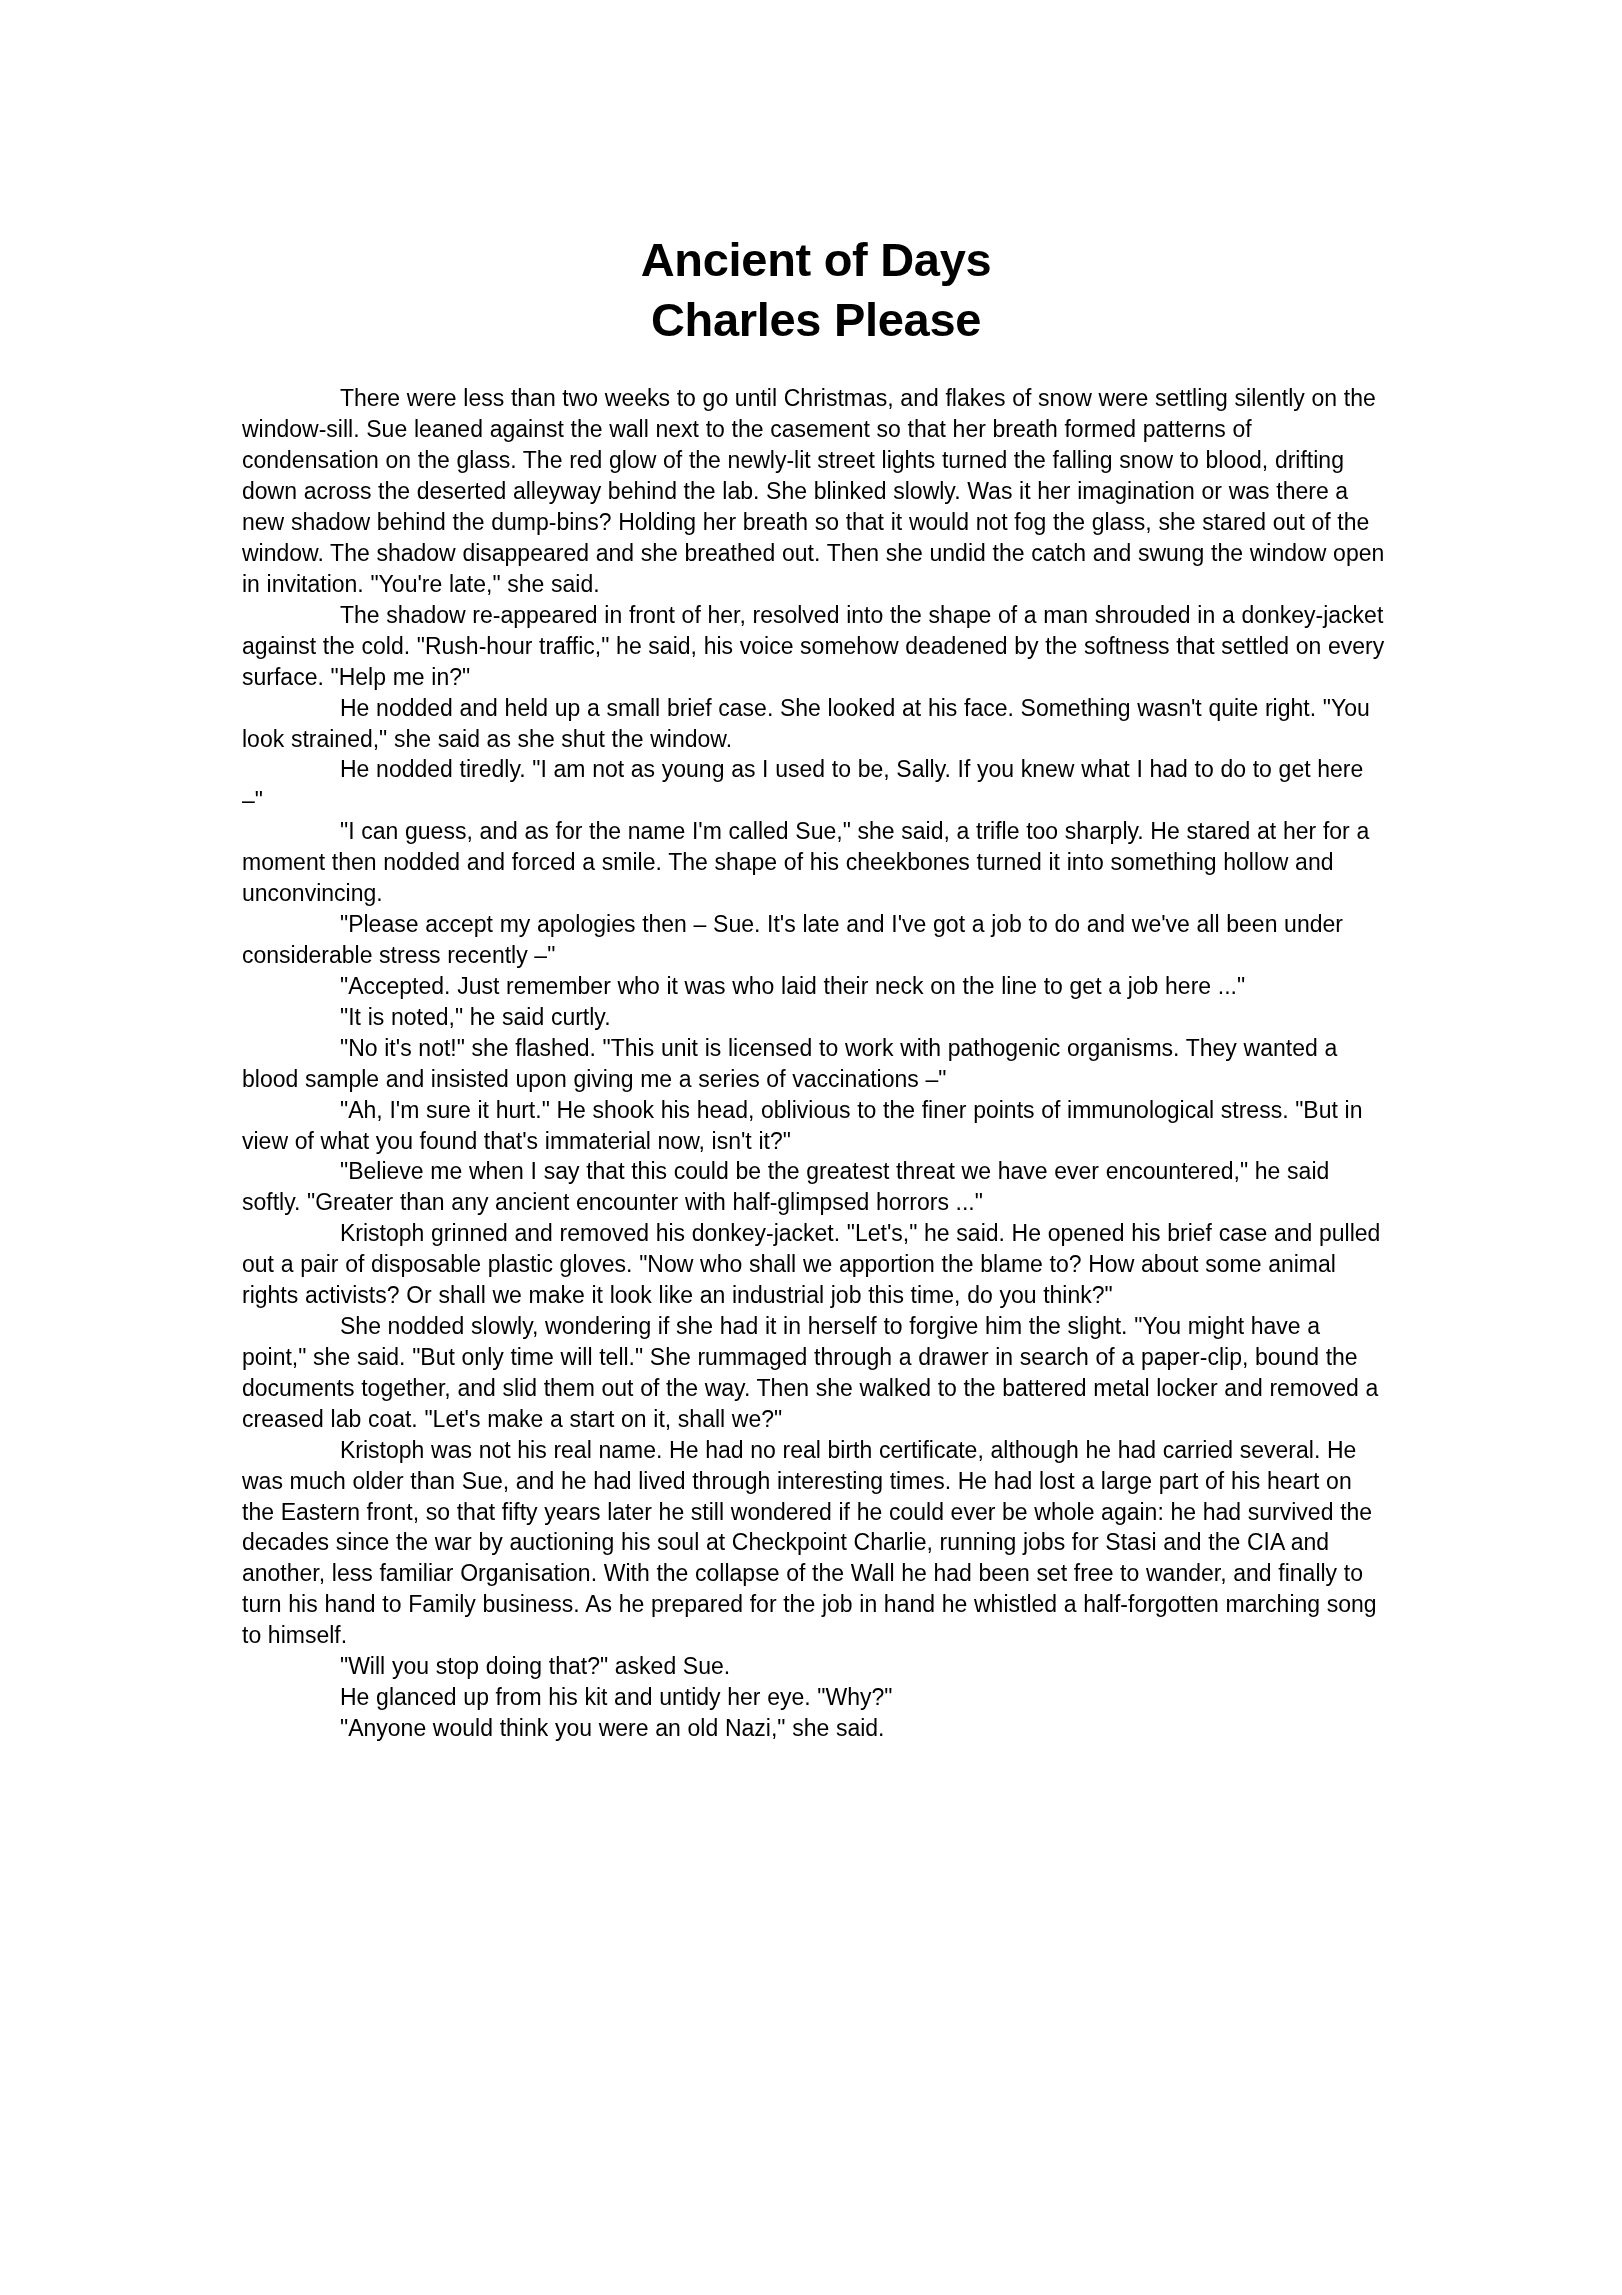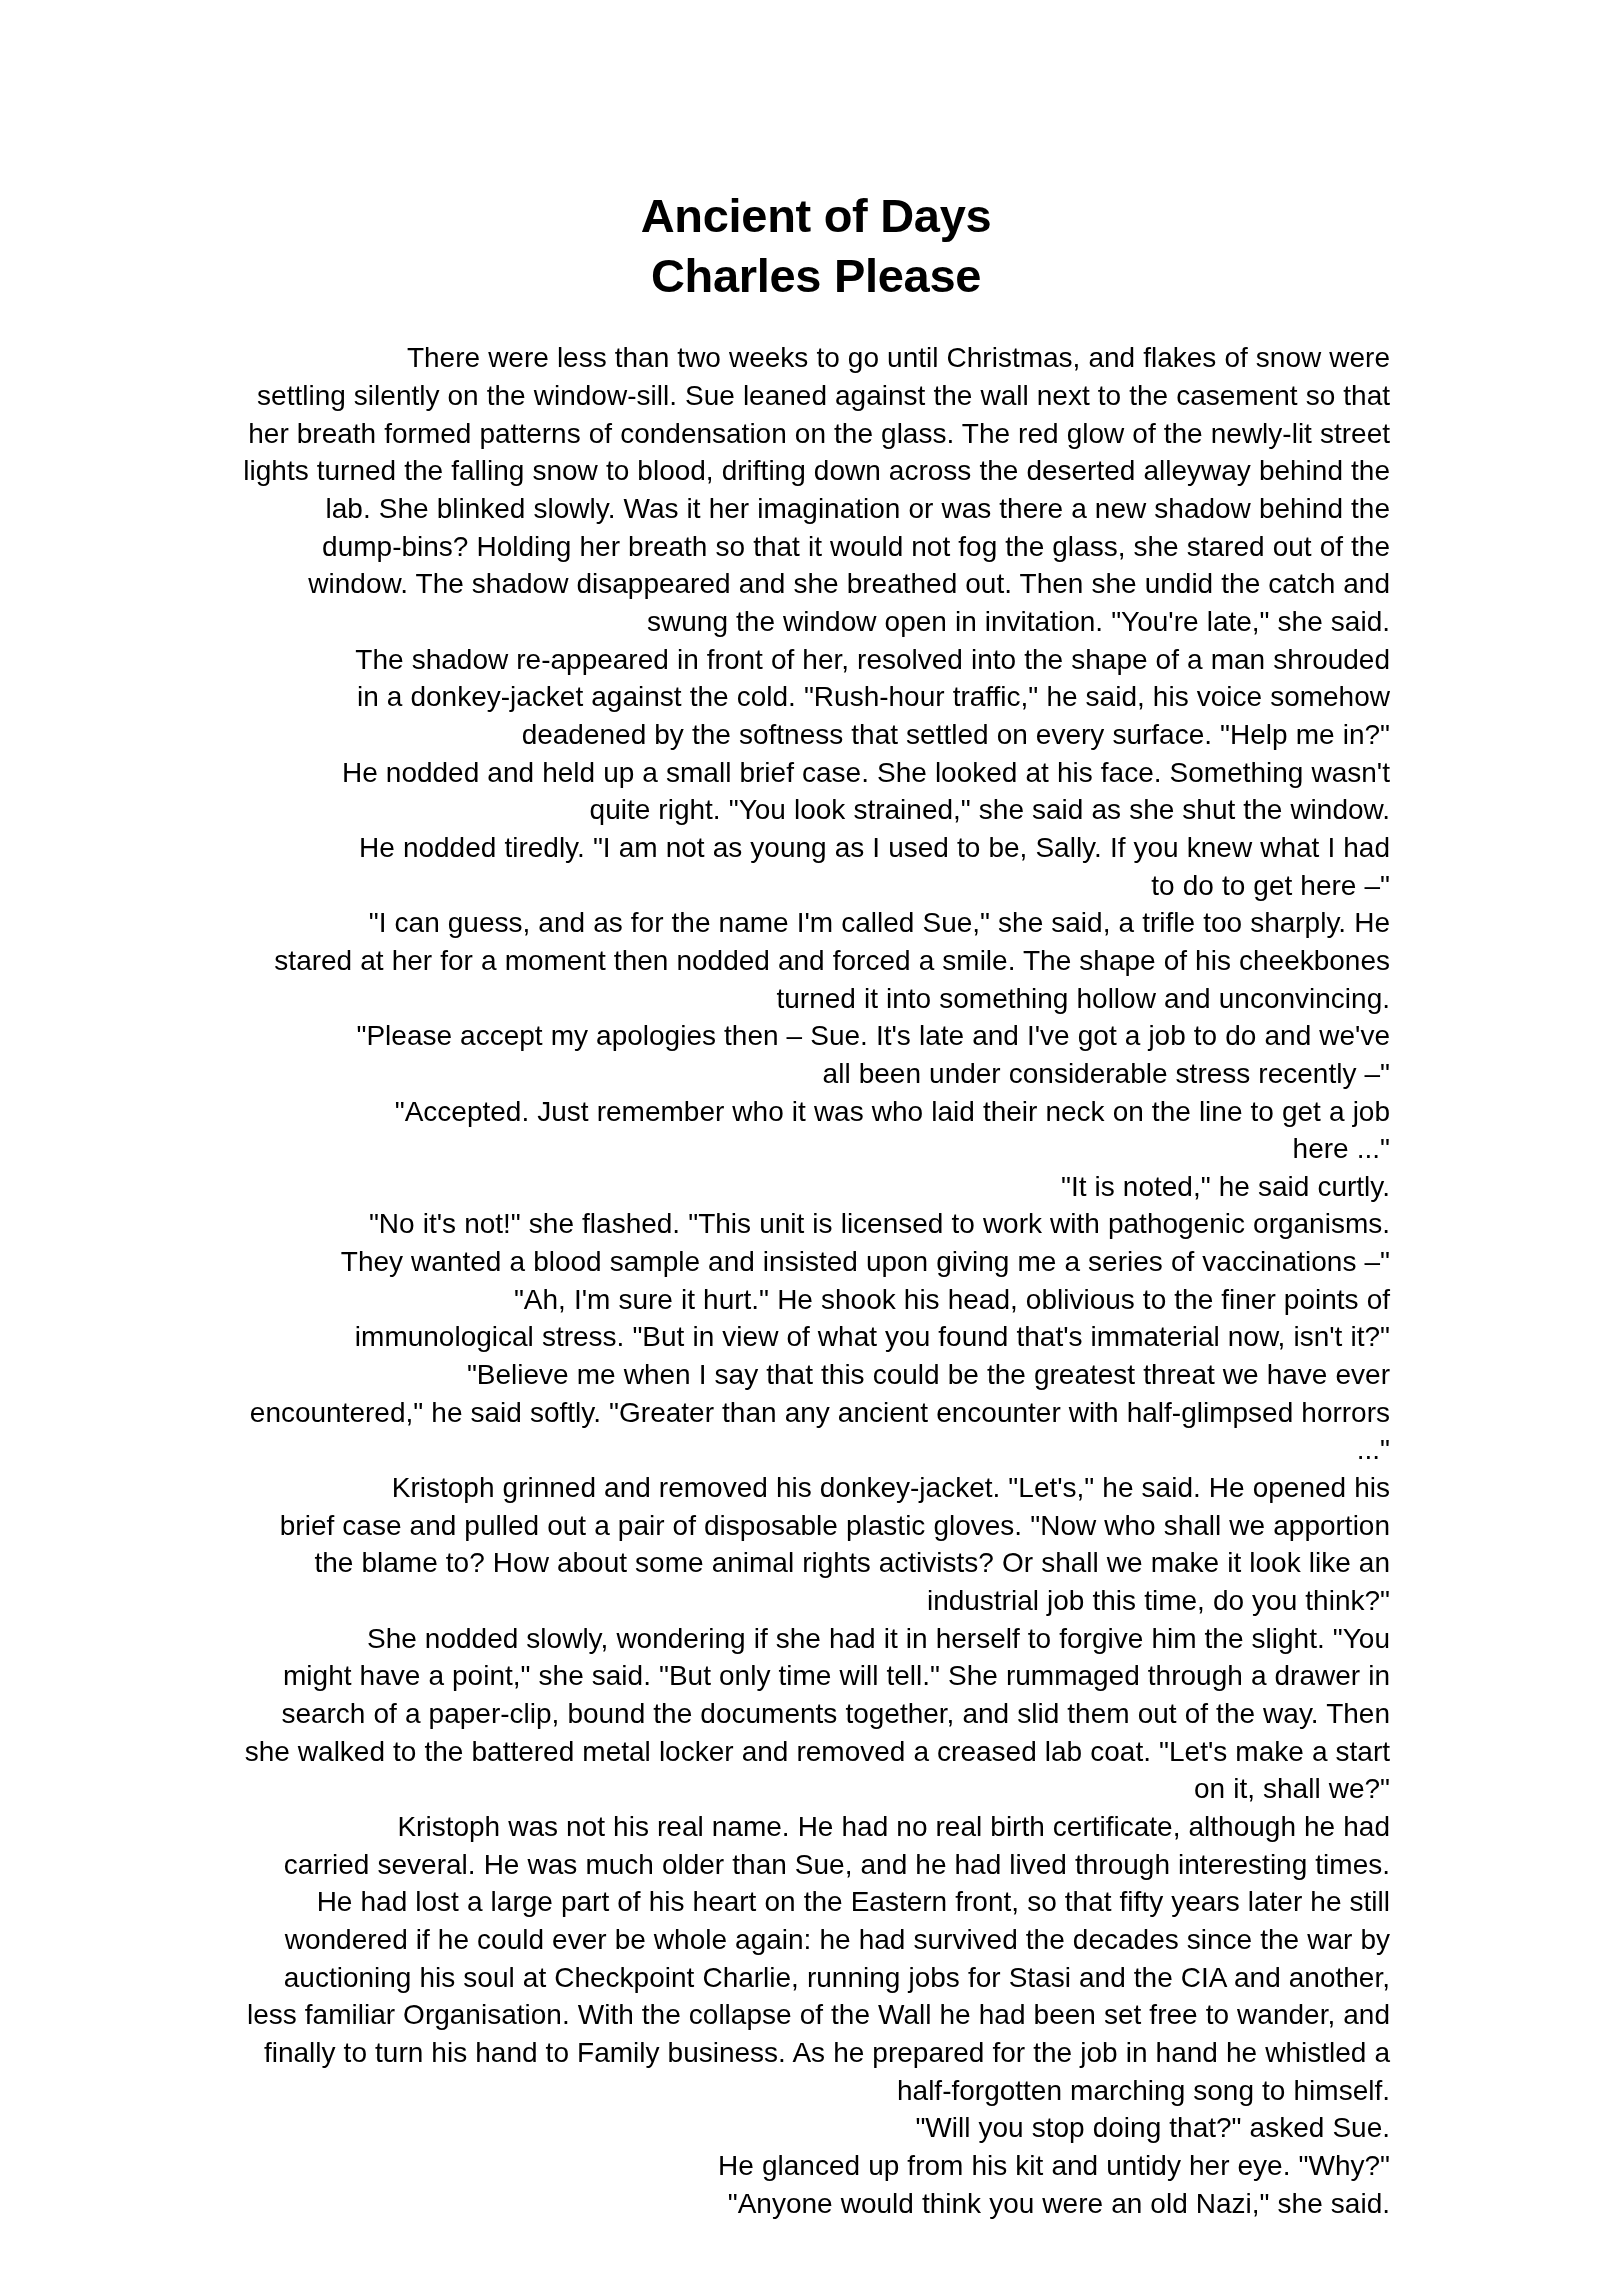--- a/index.html
+++ b/index.html
@@ -26,29 +26,30 @@
     top: 186px;
     width: 1148px;
   }
   .title-block {
     text-align: center;
     font-weight: bold;
     font-size: 47px;
     line-height: 1.27;
     letter-spacing: -0.3px;
     margin-bottom: 34px;
+    margin-top: 44px;
   }
   .title-line {
     display: block;
   }
   .body-text p {
     margin: 0;
-    font-size: 28px;
+    font-size: 23px;
     line-height: 1.345;
-    text-align: right;
+    text-align: left;
     text-indent: 98px;
     word-spacing: 0.3px;
   }
 </style>
 </head>
 <body>
 
 <div class="page">
   <div class="content">
 

